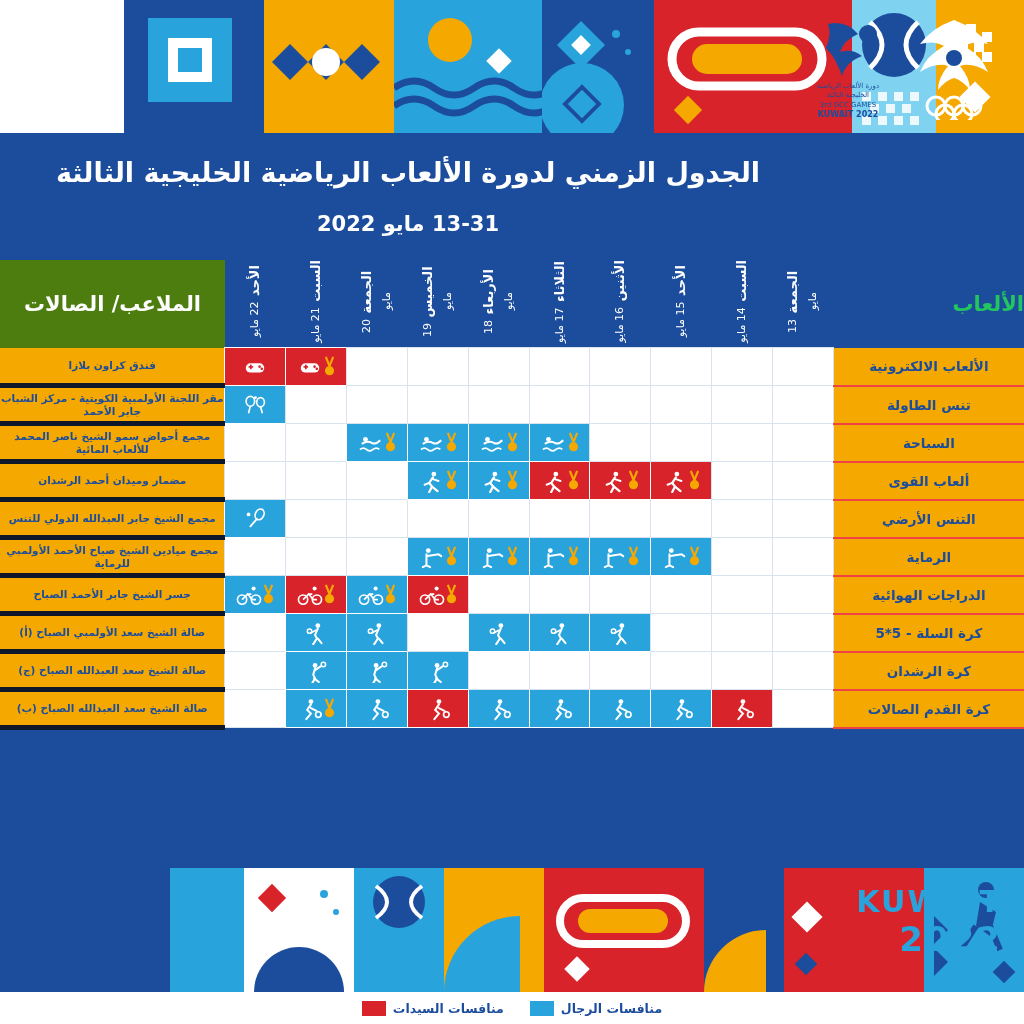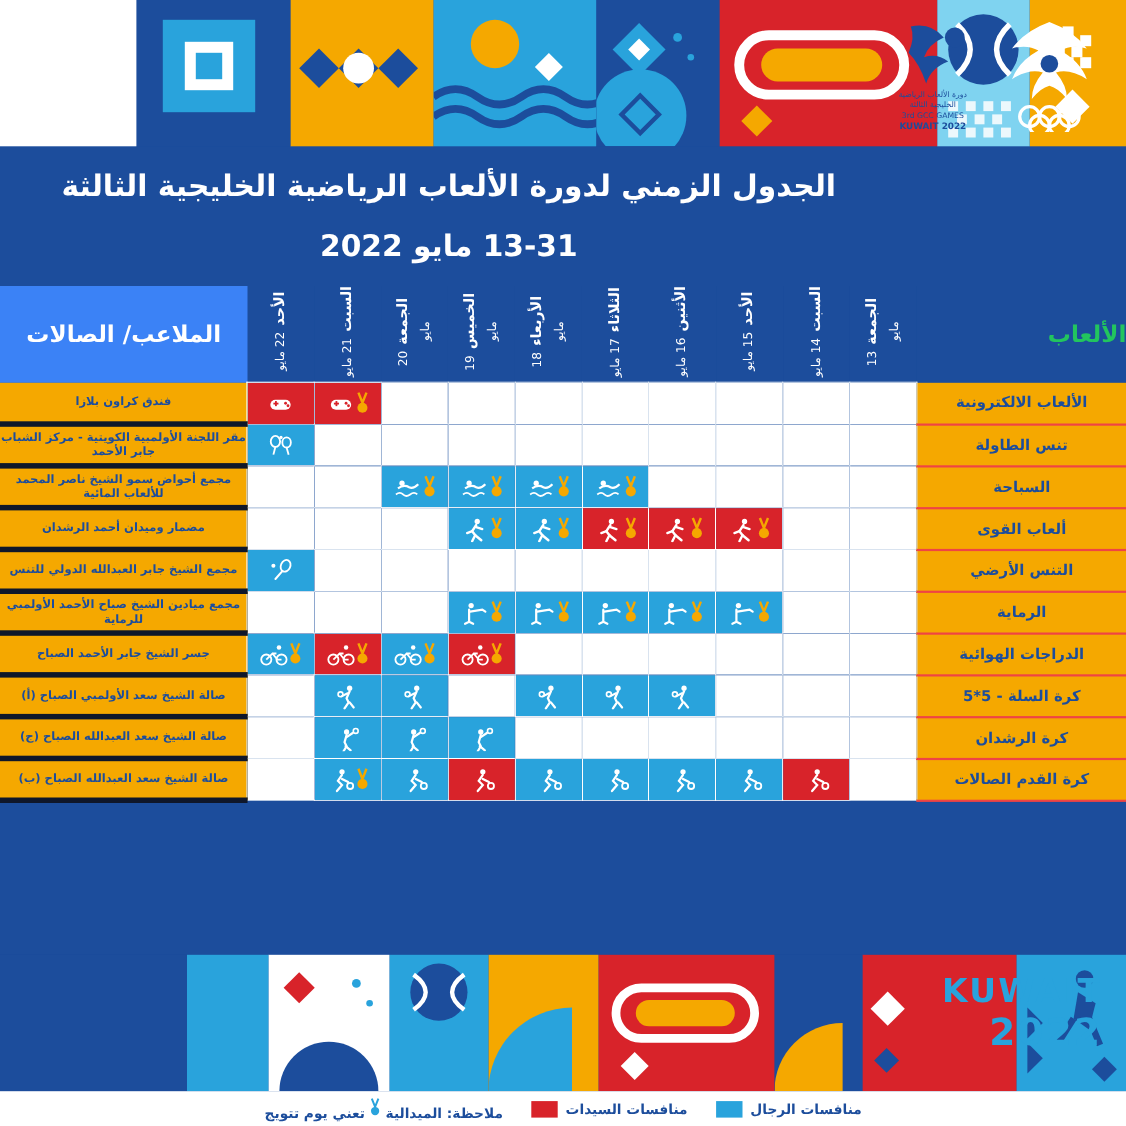--- a/index.html
+++ b/index.html
@@ -29,42 +29,42 @@
   .tb7 { width:140px; background:#1c4d9c; }
   .tb8 { width:124px; background:#ffffff; }
 
   
   .title-wrap {
     position:absolute; top:133px; left:0; width:816px; height:127px;
     display:flex; flex-direction:column; align-items:center; justify-content:center;
     color:#ffffff;
   }
   .title-line1 { font-size:27px; font-weight:bold; letter-spacing:0px; }
-  .title-line2 { font-size:27px; font-weight:bold; margin-top:24px; }
+  .title-line2 { font-size:21px; font-weight:bold; margin-top:24px; }
 
   
   .table-area { position:absolute; top:260px; left:0; width:1024px; }
   table.sched { width:1024px; border-collapse:collapse; table-layout:fixed; }
 
   table.sched th, table.sched td { padding:0; }
 
   .hdr-games {
     background:#1c4d9c; color:#22c55e; font-size:21px; font-weight:bold;
     width:185px; height:83px; text-align:right; vertical-align:middle;
   }
   .hdr-date {
     background:#1c4d9c; color:#ffffff; width:59px; height:83px;
     vertical-align:middle; text-align:center;
   }
   .hdr-date .dd { writing-mode:vertical-rl; transform:rotate(180deg);
     display:inline-block; line-height:1.25; }
   .hdr-date .dayname { font-size:13px; font-weight:bold; }
   .hdr-date .daynum { font-size:11px; font-weight:normal; }
   .hdr-venue {
-    background:#3b82f6; color:#ffffff; font-size:21px; font-weight:bold;
+    background:#4d7c0f; color:#ffffff; font-size:21px; font-weight:bold;
     height:83px; text-align:center; vertical-align:middle;
   }
 
   td.sport {
     background:#f5a800; color:#1c4d9c; font-size:13.5px; font-weight:bold;
     text-align:center; vertical-align:middle; height:38px;
     border-bottom:2px solid #ef4444;
   }
   td.venue {
     background:#f5a800; color:#1c4d9c; font-size:10.5px; font-weight:bold;
@@ -925,19 +925,13 @@
 
 <div class="legend">
   <div class="item">
     <span class="legend-text">منافسات الرجال</span>
     <span class="sw blue"></span>
   </div>
   <div class="item">
     <span class="legend-text">منافسات السيدات</span>
     <span class="sw red"></span>
   </div>
-  <div class="item">
-    <span class="legend-text"><span>ملاحظة: الميدالية </span><span><svg width="10" height="18" viewBox="0 0 12 24">
-            <path d="M2 1 L6 11 L10 1" stroke="#29a3dc" stroke-width="2.4" fill="none"></path>
-            <circle cx="6" cy="16" r="5" fill="#29a3dc"></circle>
-          </svg></span><span> تعني يوم تتويج</span></span>
-  </div>
 </div>
 
 </body></html>

